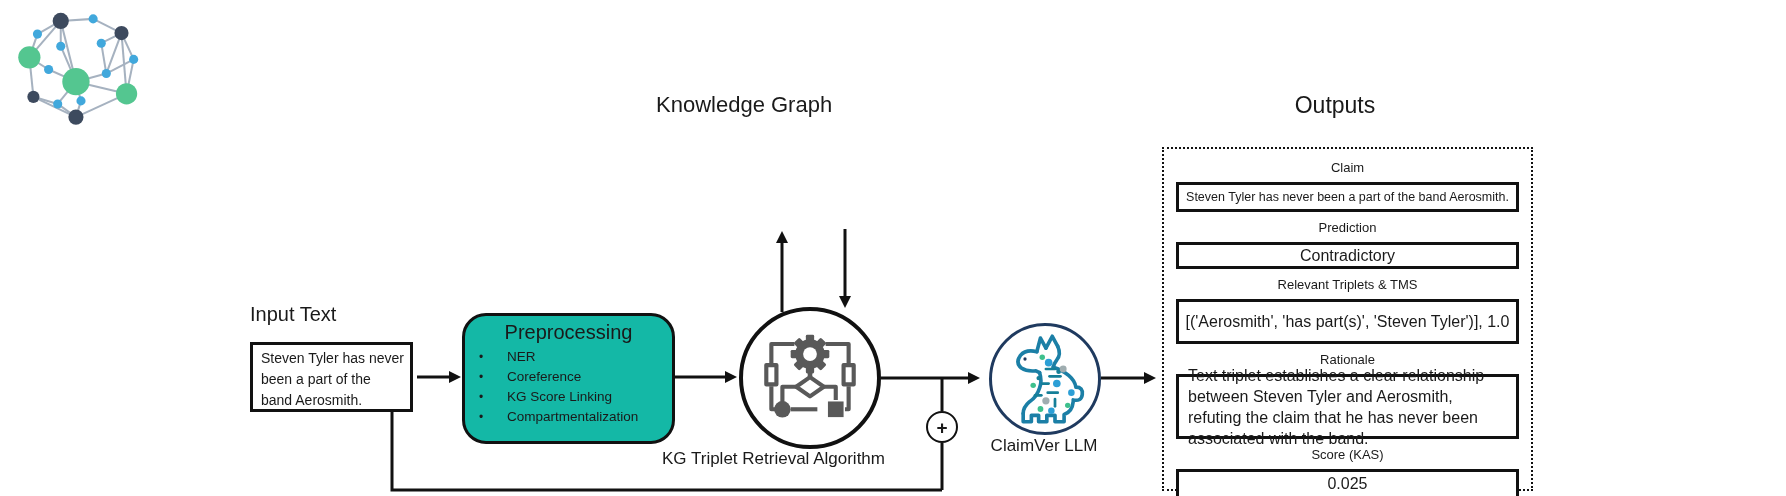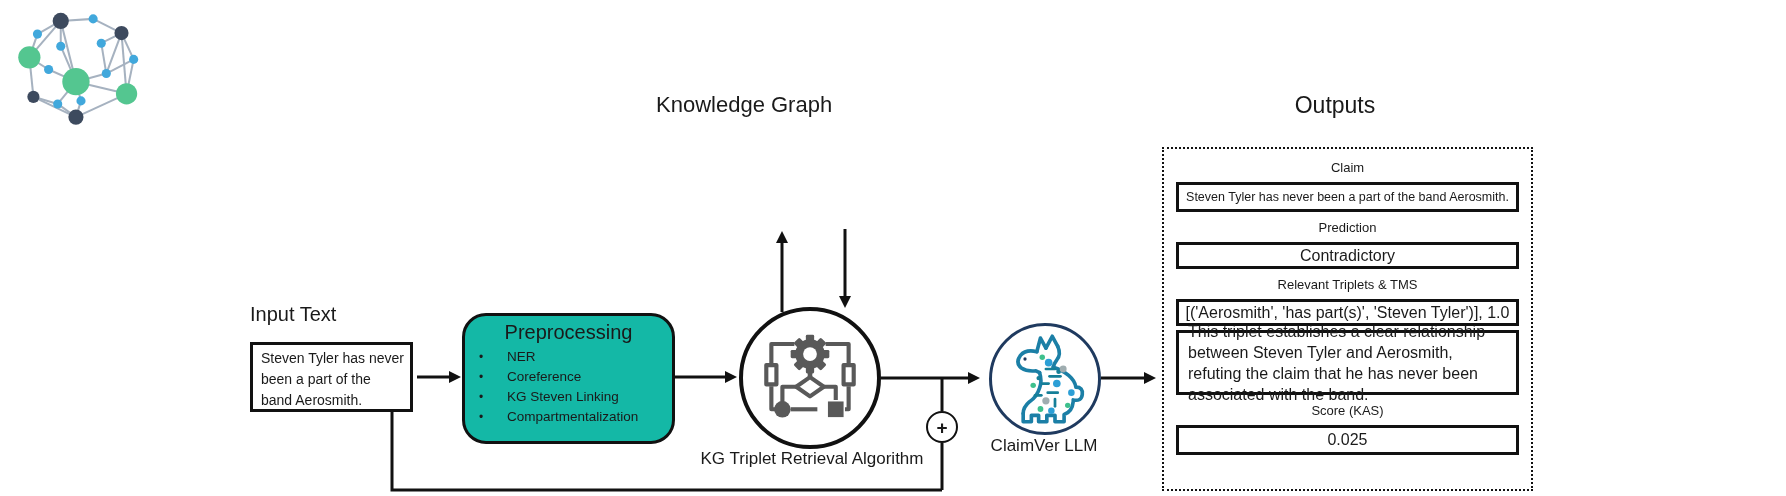--- a/index.html
+++ b/index.html
@@ -28,21 +28,21 @@
   .bullet{width:28px;flex:0 0 28px;text-align:left;font-size:12px;}
   
   .kg-title{left:656px;top:92px;width:300px;font-size:22px;text-align:left;}
   .kg-graph{left:733px;top:112px;z-index:2;}
   
   .kg-circle{
     left:739px;top:307px;width:142px;height:142px;box-sizing:border-box;
     border:4.5px solid #111;border-radius:50%;background:#fff;z-index:2;
     display:flex;align-items:center;justify-content:center;
   }
-  .kg-circle-label{left:662px;top:449px;width:300px;font-size:17px;text-align:center;white-space:nowrap;}
+  .kg-circle-label{left:662px;top:449px;width:300px;font-size:17px;white-space:nowrap;}
   
   .plus-circle{
     left:926px;top:411px;width:32px;height:32px;box-sizing:border-box;
     border:2.5px solid #111;border-radius:50%;background:#fff;z-index:2;
     display:flex;align-items:center;justify-content:center;
     font-size:19px;font-weight:bold;line-height:1;
   }
   
   .llm-circle{
     left:989px;top:323px;width:112px;height:112px;box-sizing:border-box;
@@ -58,21 +58,21 @@
   }
   .out-label{font-size:13px;line-height:20px;text-align:center;margin-top:6px;}
   .out-label:first-child{margin-top:0;}
   .out-value{
     margin-top:4px;box-sizing:border-box;border:3.5px solid #111;background:#fff;
     display:flex;align-items:center;justify-content:center;
     font-size:16px;line-height:18px;text-align:center;
   }
   .v-claim{height:30px;font-size:12.5px;}
   .v-pred{height:27px;}
-  .v-trip{height:27px;}
+  .v-trip{height:45px;}
   .v-rat{height:65px;justify-content:flex-start;text-align:left;padding:0 9px;line-height:21px;}
   .v-score{height:30px;}
 </style>
 </head>
 <body>
 
 <div class="canvas">
 
   
   <svg class="connectors" width="1786" height="496" viewBox="0 0 1786 496">
@@ -108,21 +108,21 @@
       <li>
           <span class="bullet">•</span>
           <span>NER</span>
         </li>
       <li>
           <span class="bullet">•</span>
           <span>Coreference</span>
         </li>
       <li>
           <span class="bullet">•</span>
-          <span>KG Steven Linking</span>
+          <span>KG Score Linking</span>
         </li>
       <li>
           <span class="bullet">•</span>
           <span>Compartmentalization</span>
         </li>
     </ul>
   </div>
 
   
   <div class="abs kg-title">Knowledge Graph</div>
@@ -256,18 +256,19 @@
 
   
   <div class="abs outputs-title">Outputs</div>
   <div class="abs outputs-box">
     <div class="out-label">Claim</div>
     <div class="out-value v-claim">Steven Tyler has never been a part of the band Aerosmith.</div>
     <div class="out-label">Prediction</div>
     <div class="out-value v-pred">Contradictory</div>
     <div class="out-label">Relevant Triplets &amp; TMS</div>
     <div class="out-value v-trip">[('Aerosmith', 'has part(s)', 'Steven Tyler')], 1.0</div>
-    <div class="out-value v-rat">This triplet establishes a clear relationship between Steven Tyler and Aerosmith, refuting the claim that he has never been associated with the band.</div>
+    <div class="out-label">Rationale</div>
+    <div class="out-value v-rat">Text triplet establishes a clear relationship between Steven Tyler and Aerosmith, refuting the claim that he has never been associated with the band.</div>
     <div class="out-label">Score (KAS)</div>
     <div class="out-value v-score">0.025</div>
   </div>
 
 </div>
 
 </body></html>

